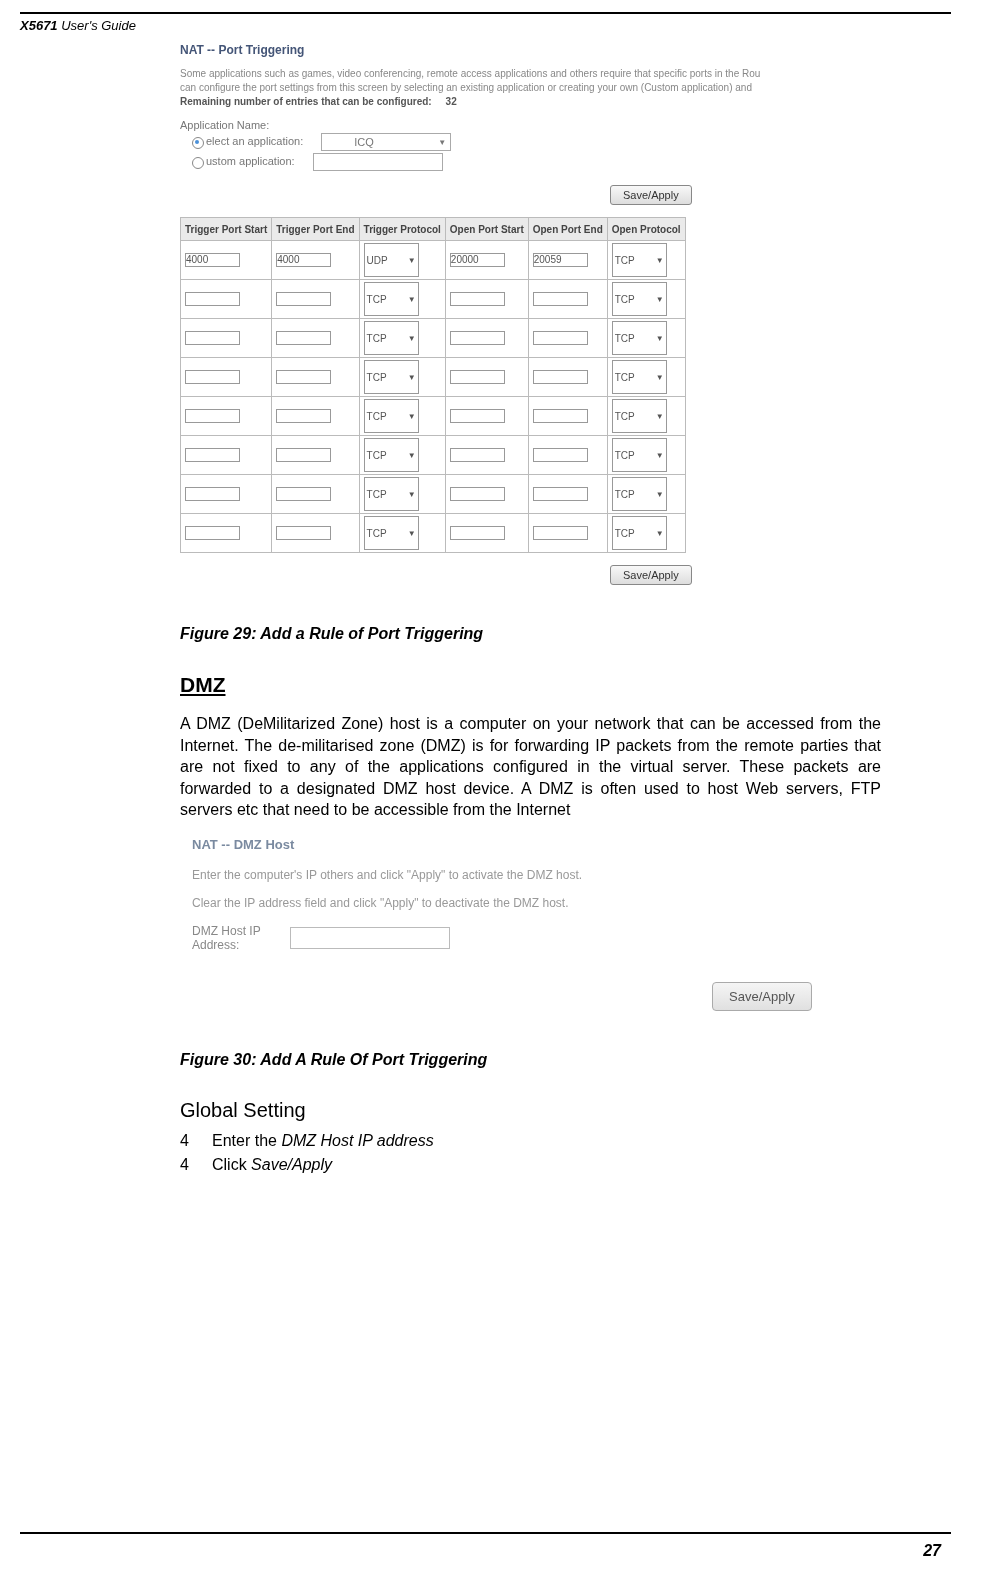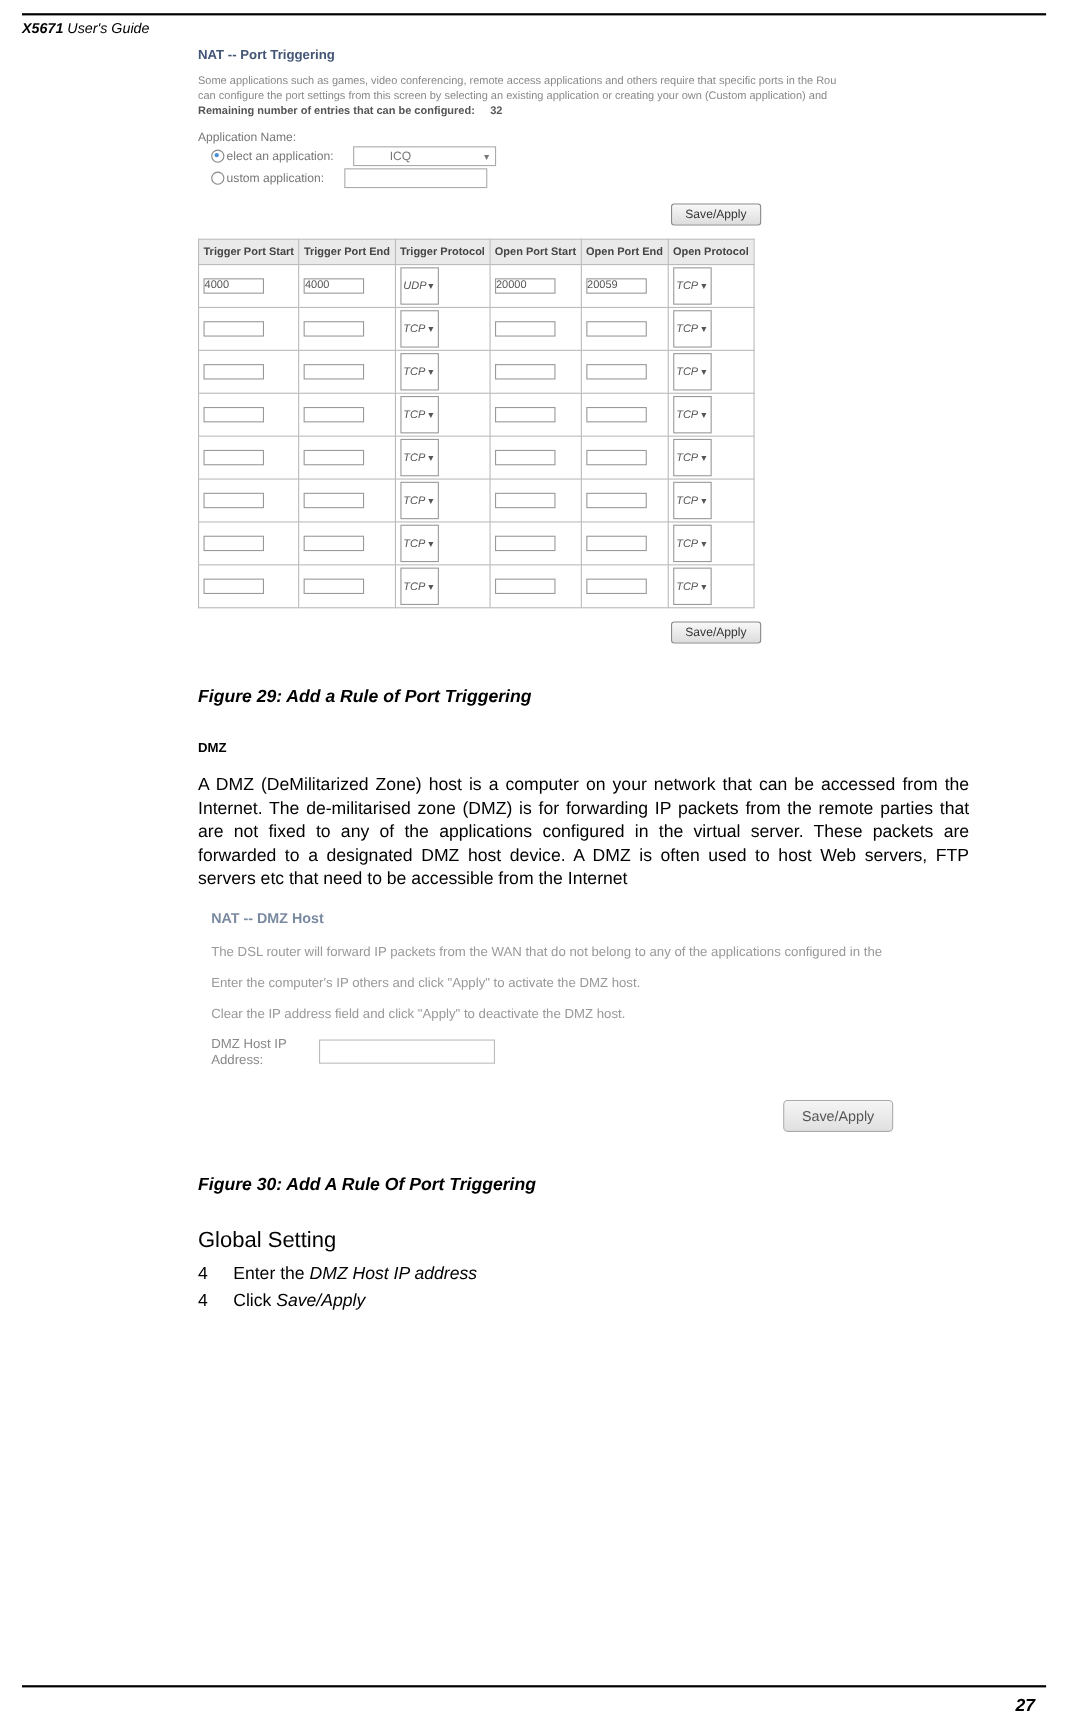--- a/index.html
+++ b/index.html
@@ -105,41 +105,41 @@
   .s1-table td { height: 18px; }
   .cell-input {
     border: 1px solid #999;
     width: 55px;
     height: 14px;
     font-size: 10px;
     box-sizing: border-box;
   }
   .cell-select {
     border: 1px solid #999;
-    width: 35px;
+    width: 55px;
     height: 16px;
     font-size: 10px;
     display: inline-flex;
     align-items: center;
     justify-content: space-between;
     padding: 16px 2px;
     box-sizing: border-box;
-    font-style: italic;
   }
   .tri { font-size: 8px; }
   .fig-caption {
     font-weight: bold;
     font-style: italic;
     font-size: 16px;
     margin: 40px 0 30px 0;
   }
   .section-h {
     font-weight: bold;
-    font-size: 12px;
+    font-size: 21px;
     margin: 20px 0 16px 0;
+    text-decoration: underline;
   }
   .body-text {
     font-size: 16px;
     line-height: 1.35;
     text-align: justify;
     margin-bottom: 16px;
   }
   .screenshot2 {
     font-family: "Segoe UI", Arial, sans-serif;
     color: #888;
@@ -445,21 +445,20 @@
       <div class="s1-btn">Save/Apply</div>
     </div>
 
     <div class="fig-caption">Figure 29: Add a Rule of Port Triggering</div>
 
     <div class="section-h">DMZ</div>
     <div class="body-text">A DMZ (DeMilitarized Zone) host is a computer on your network that can be accessed from the Internet. The de-militarised zone (DMZ) is for forwarding IP packets from the remote parties that are not fixed to any of the applications configured in the virtual server. These packets are forwarded to a designated DMZ host device. A DMZ is often used to host Web servers, FTP servers etc that need to be accessible from the Internet</div>
 
     <div class="screenshot2">
       <div class="s2-title">NAT -- DMZ Host</div>
-      <div class="s2-line">The DSL router will forward IP packets from the WAN that do not belong to any of the applications configured in the</div>
       <div class="s2-line">Enter the computer's IP others and click "Apply" to activate the DMZ host.</div>
       <div class="s2-line">Clear the IP address field and click "Apply" to deactivate the DMZ host.</div>
       <div class="s2-label-row">
         <div style="width:80px">DMZ Host IP Address:</div>
         <div class="s2-input"></div>
       </div>
       <div class="s2-btn">Save/Apply</div>
     </div>
 
     <div class="fig-caption">Figure 30: Add A Rule Of Port Triggering</div>

